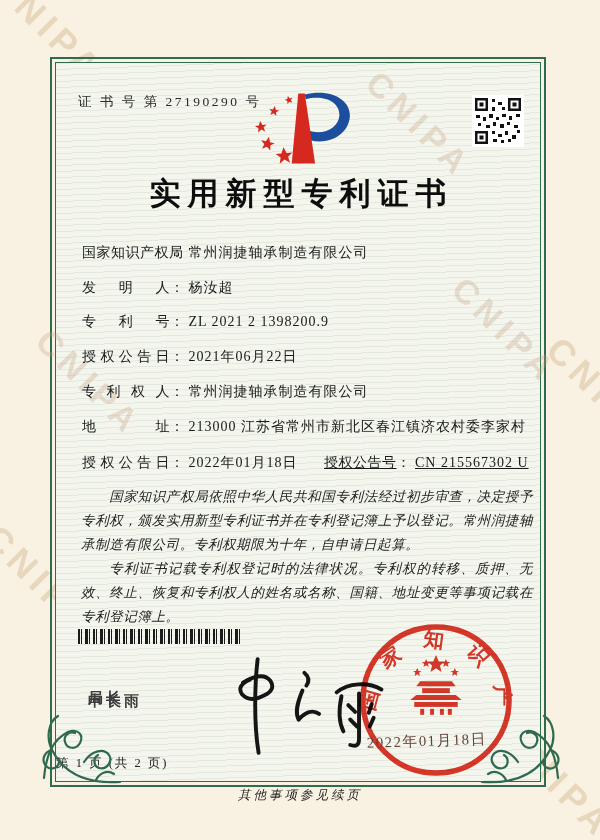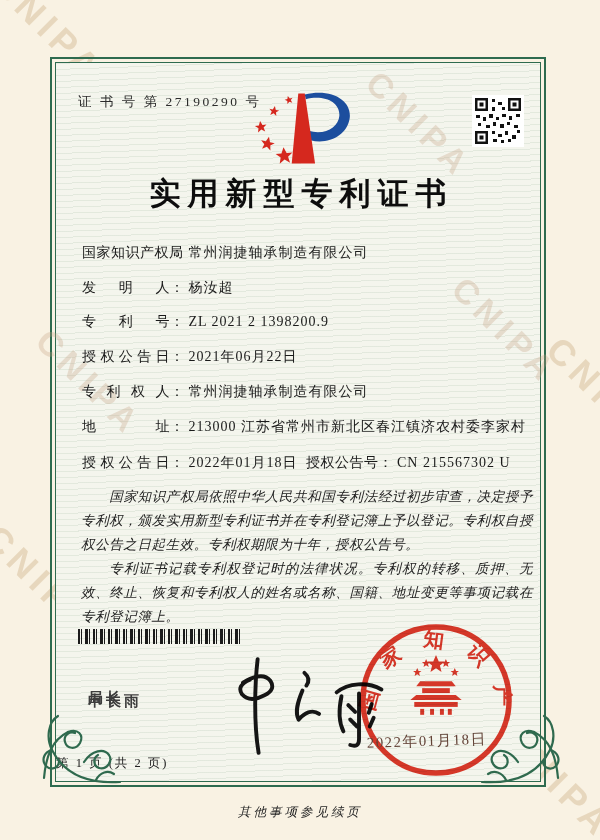--- a/index.html
+++ b/index.html
@@ -43,21 +43,21 @@
   }
   
   .frow{position:absolute;left:26px;right:16px;height:20px;font-size:14px;
         letter-spacing:0.5px;white-space:nowrap;}
   .flabel{display:inline-block;width:88px;text-align:justify;text-align-last:justify;
           vertical-align:baseline;}
   .fcolon{display:inline-block;margin:0 4px 0 0;}
   .fvalue{letter-spacing:1px;}
   .r1{top:181px}.r2{top:216px}.r3{top:250px}.r4{top:285px}
   .r5{top:320px}.r6{top:355px}.r7{top:391px}
-  .grant-no-group{position:absolute;left:224px;top:0;}
+  .grant-no-group{position:absolute;left:242px;top:0;text-decoration:underline;}
   
   .legal{
     position:absolute;left:25px;top:422px;width:452px;
     font-size:13.5px;font-style:italic;line-height:1.78;letter-spacing:0.6px;
     color:#222;text-align:justify;
   }
   .legal p{margin:0;text-indent:2.1em;}
   
   .barcode{
     position:absolute;left:22px;top:566px;width:162px;height:15px;
@@ -76,21 +76,21 @@
   .signature{position:absolute;left:148px;top:585px;width:195px;height:118px;z-index:4;}
   
   .seal{position:absolute;left:301px;top:558px;width:158px;height:158px;
         z-index:5;mix-blend-mode:multiply;opacity:0.93;}
   
   .page-num{
     position:absolute;left:0;right:0;bottom:9px;
     font-size:12.5px;letter-spacing:2px;color:#222;
   }
   .cont-note{
-    position:absolute;left:0;right:0;top:804px;text-align:center;z-index:2;
+    position:absolute;left:0;right:0;top:787px;text-align:center;z-index:2;
     font-size:12.5px;font-style:italic;letter-spacing:3px;color:#262626;
   }
   
   .flourish{position:absolute;width:88px;height:88px;z-index:6;}
   .flourish.bl{left:36px;top:700px;}
   .flourish.br{left:478px;top:700px;transform:scaleX(-1);}
 </style>
 </head>
 <body>
 
@@ -188,21 +188,21 @@
       <span class="flabel">地址</span><span class="fcolon">：</span><span class="fvalue">213000 江苏省常州市新北区春江镇济农村委李家村</span>
     </div>
     <div class="frow r7">
       <span class="flabel">授权公告日</span><span class="fcolon">：</span><span class="fvalue">2022年01月18日</span>
       <span class="grant-no-group">
         <span>授权公告号</span><span class="fcolon">：</span><span class="fvalue">CN 215567302 U</span>
       </span>
     </div>
 
     <div class="legal">
-      <p>国家知识产权局依照中华人民共和国专利法经过初步审查，决定授予专利权，颁发实用新型专利证书并在专利登记簿上予以登记。专利权自授权公告之日起生效。专利权期限为十年，授权公告号。</p>
+      <p>国家知识产权局依照中华人民共和国专利法经过初步审查，决定授予专利权，颁发实用新型专利证书并在专利登记簿上予以登记。常州润捷轴承制造有限公司。专利权期限为十年，自申请日起算。</p>
       <p>专利证书记载专利权登记时的法律状况。专利权的转移、质押、无效、终止、恢复和专利权人的姓名或名称、国籍、地址变更等事项记载在专利登记簿上。</p>
     </div>
 
     <div class="barcode"></div>
 
     <div class="official t">局长</div>
     <div class="official n">申长雨</div>
 
     <svg class="signature" viewBox="0 0 200 110" aria-hidden="true">
       <g fill="none" stroke="#151515" stroke-width="4" stroke-linecap="round" stroke-linejoin="round">

